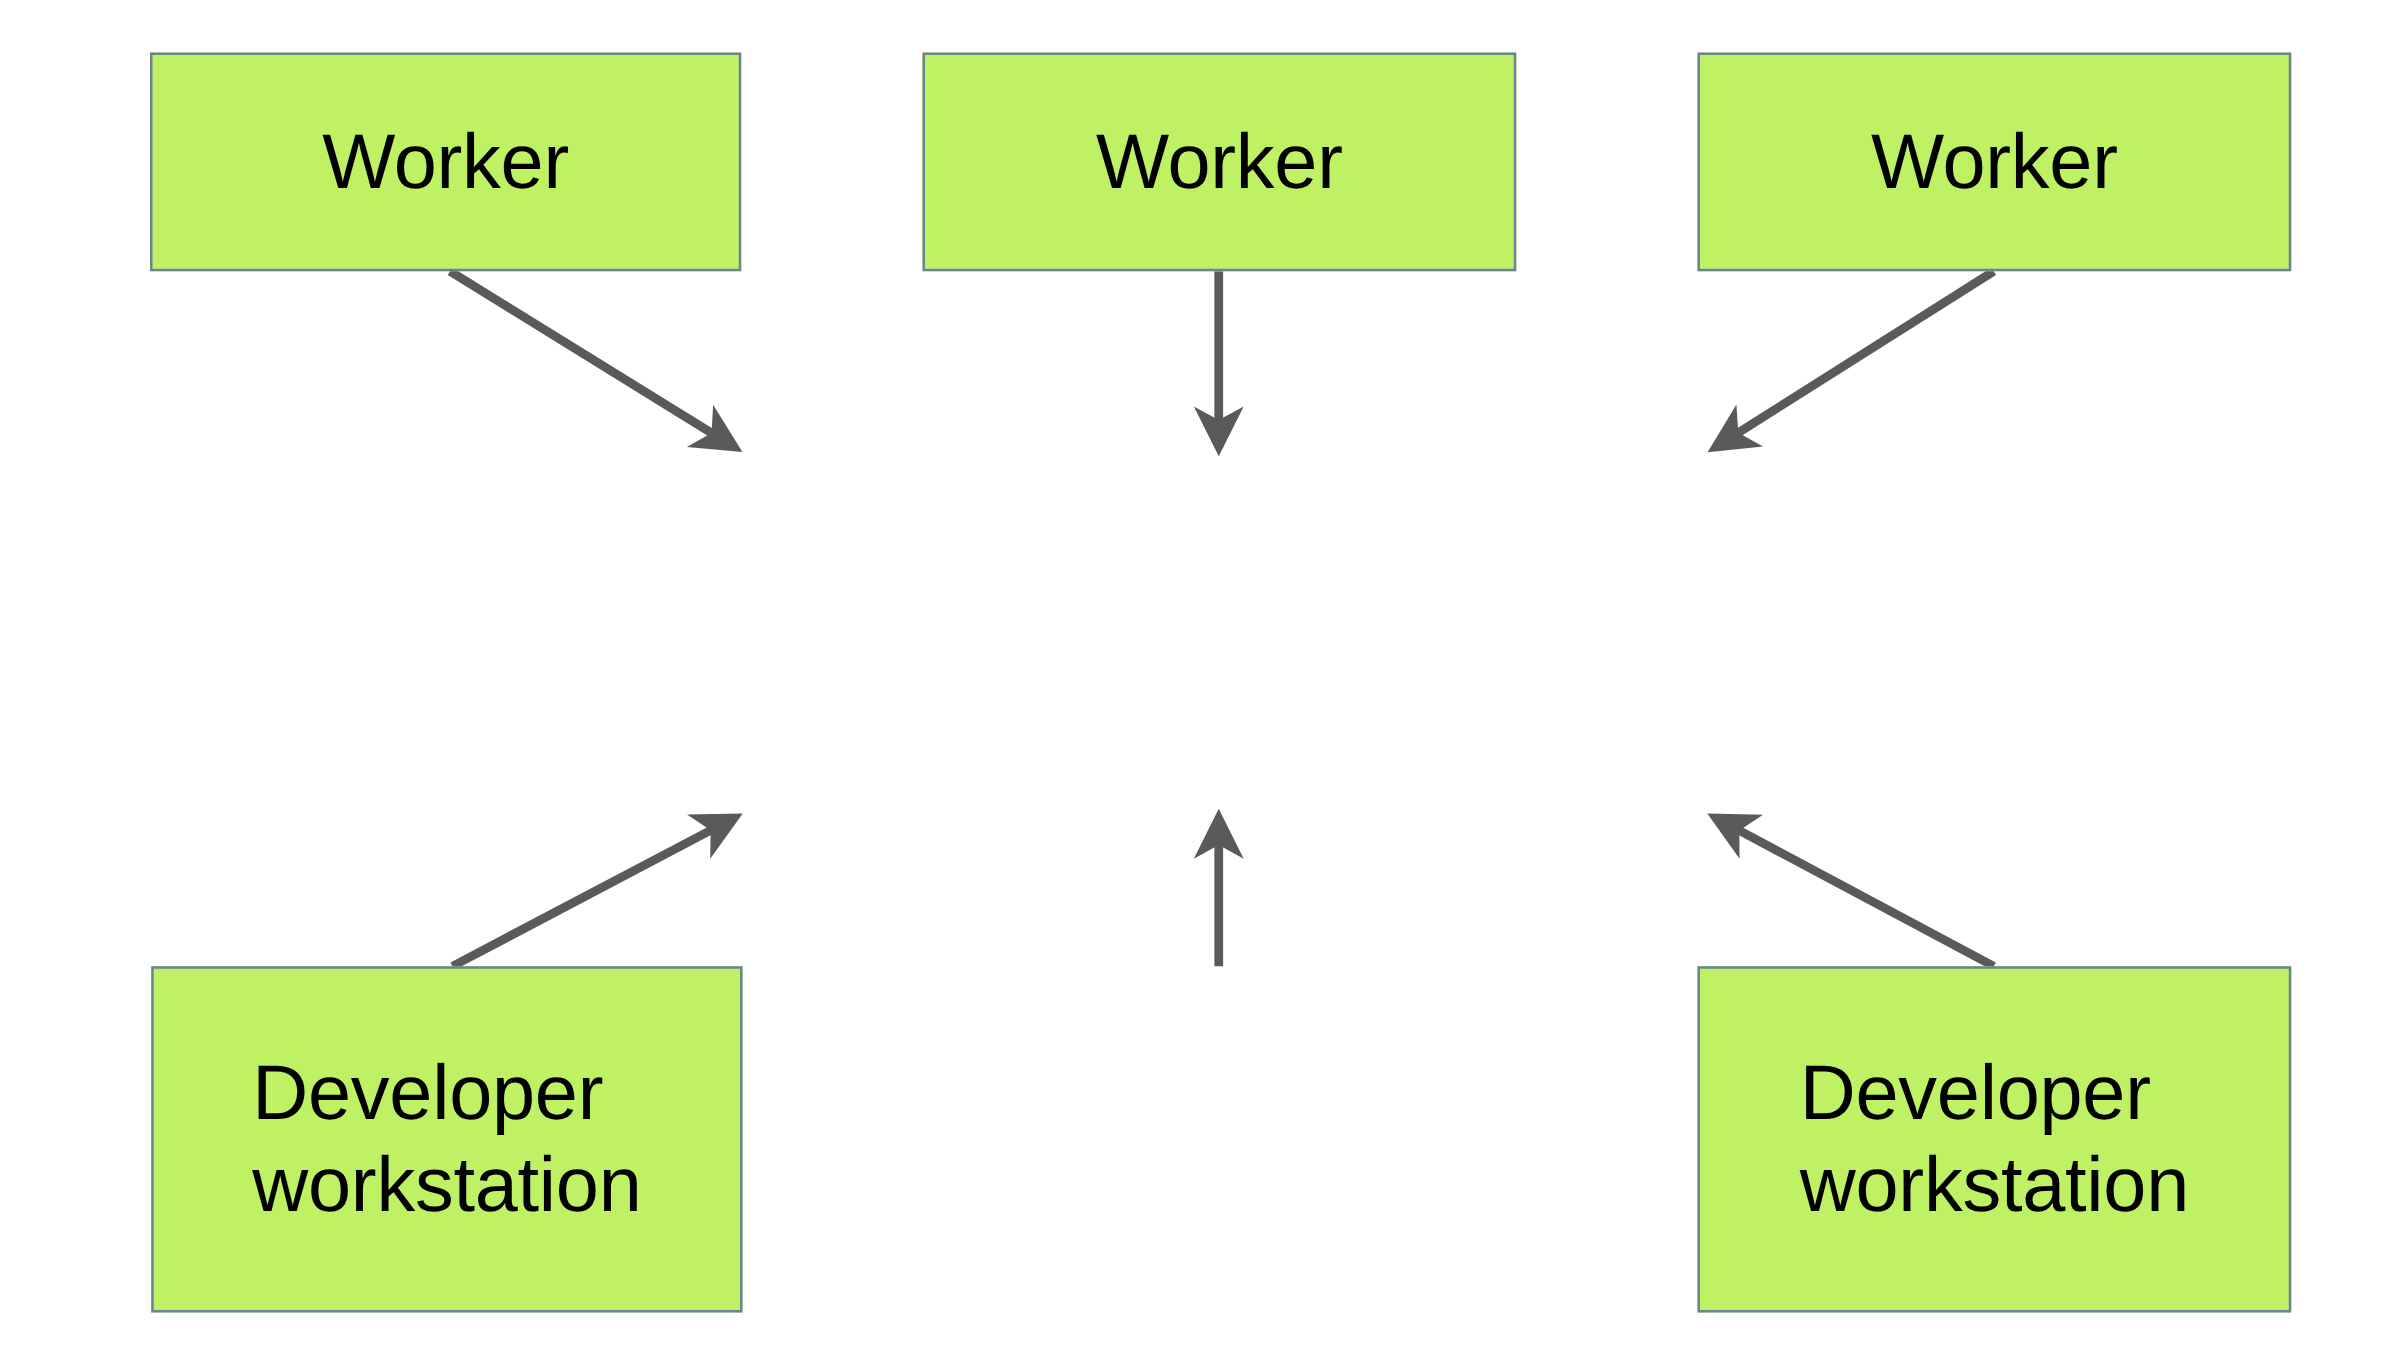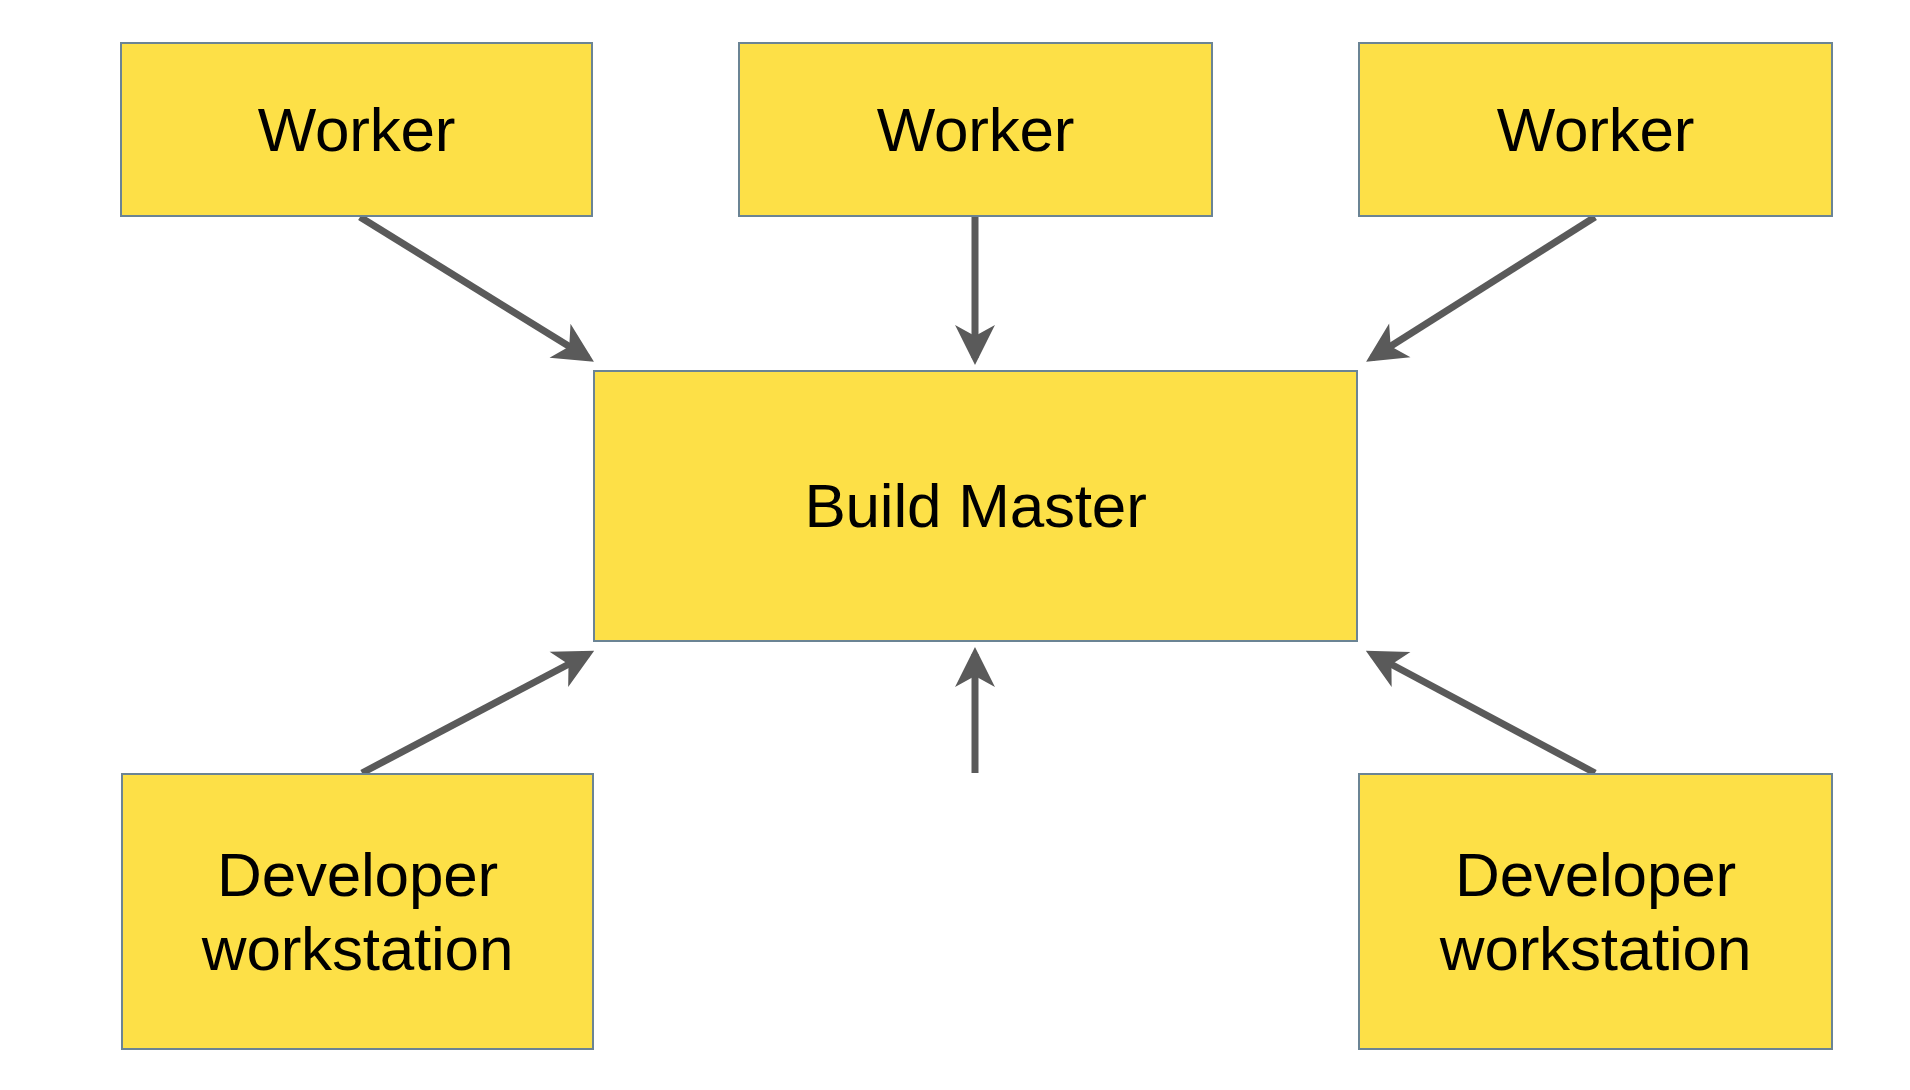--- a/index.html
+++ b/index.html
@@ -25,26 +25,26 @@
     position: absolute;
     left: 0;
     top: 0;
     width: 1910px;
     height: 1090px;
     pointer-events: none;
   }
   .node {
     position: absolute;
     box-sizing: border-box;
-    background: #fde047;
+    background: #bef264;
     border: 2px solid #6b8494;
     display: flex;
     align-items: center;
     justify-content: center;
-    text-align: center;
+    text-align: left;
   }
   .node-label {
     color: #000000;
     font-weight: 400;
     line-height: 1.18;
     letter-spacing: -0.2px;
     white-space: pre-line;
   }
   
   #node-worker-1 { left: 120px;  top: 42px;  width: 473px; height: 175px; }
@@ -105,23 +105,20 @@
   </div>
 
   <div class="node" id="node-worker-2">
     <span class="node-label">Worker</span>
   </div>
 
   <div class="node" id="node-worker-3">
     <span class="node-label">Worker</span>
   </div>
 
-  <div class="node" id="node-build-master">
-    <span class="node-label">Build Master</span>
-  </div>
 
   <div class="node" id="node-dev-ws-1">
     <span class="node-label">Developer
 workstation</span>
   </div>
 
 
   <div class="node" id="node-dev-ws-2">
     <span class="node-label">Developer
 workstation</span>

